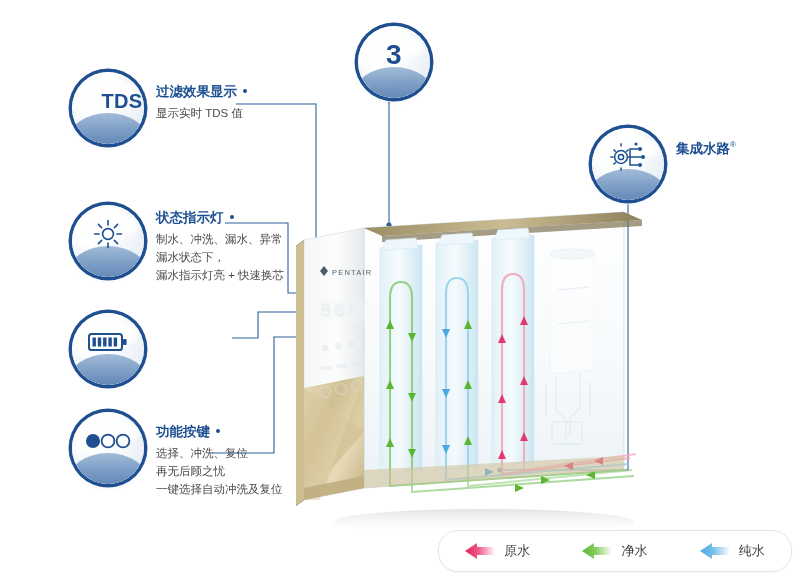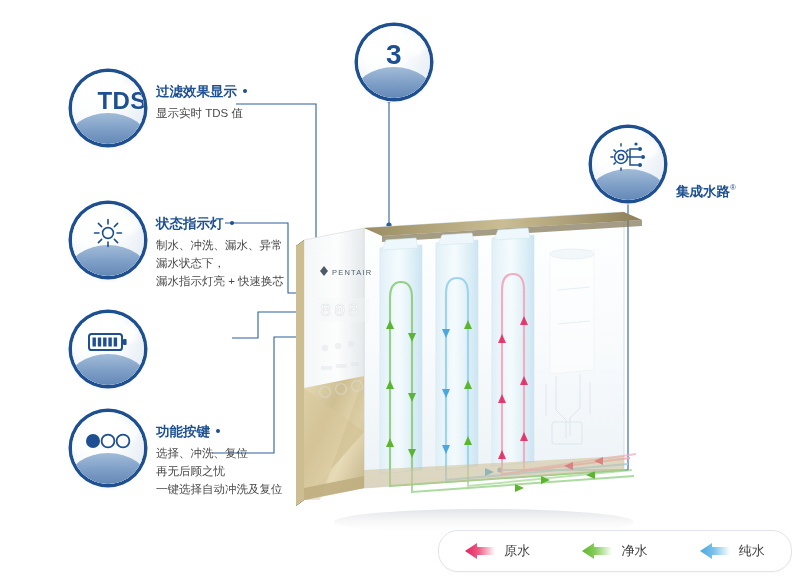--- a/index.html
+++ b/index.html
@@ -53,21 +53,21 @@
     border-radius:50%;filter:blur(2.2px);
   }
   .badge .sym{
     position:absolute;inset:0;display:flex;align-items:center;justify-content:center;
     padding-bottom:14px;color:#1d4f91;z-index:3;
   }
   .badge .sym-text{
     font-weight:bold;letter-spacing:.3px;color:#1d4f91;
     text-shadow:0 1px 0 rgba(255,255,255,.7);
   }
-  .tds-text{font-size:24px;margin-left:28px;}
+  .tds-text{font-size:20px;margin-left:28px;}
   .num-text{font-size:28px;}
 
   .ctext{margin-left:12px;padding-top:12px;}
   .ctitle{
     font-size:13.5px;font-weight:bold;color:#1d4f91;line-height:1.25;
     white-space:nowrap;position:relative;
   }
   .ctitle .sup{font-size:8px;vertical-align:super;font-weight:normal;}
   .cbody{
     font-size:11.5px;color:#4a4a4a;line-height:1.58;margin-top:3px;white-space:nowrap;
@@ -325,21 +325,21 @@
       <div class="wave2"></div>
         <div class="wave"></div>
       <div class="gloss"></div>
         <div class="gloss-b"></div>
       <div class="sym">
           <span class="sym-text num-text">3</span>
         </div>
     </div>
   </div>
 
-  <div class="callout" style="left:592px;top:128px;align-items:flex-end;">
+  <div class="callout" style="left:592px;top:128px;">
     <div class="badge">
       <div class="wave2"></div>
         <div class="wave"></div>
       <div class="gloss"></div>
         <div class="gloss-b"></div>
       <div class="sym">
         <svg width="40" height="34" viewBox="0 0 40 34">
           <g fill="none" stroke="#1d4f91" stroke-width="1.5">
             <circle cx="13" cy="17" r="6.4"></circle>
             <circle cx="13" cy="17" r="2.6"></circle>
@@ -360,21 +360,21 @@
         </svg>
       </div>
     </div>
     <div class="ctext">
       <div class="ctitle">
         <span>集成水路</span><span class="sup">®</span>
       </div>
     </div>
   </div>
 
-  <div class="callout" style="left:72px;top:204px;">
+  <div class="callout" style="left:72px;top:198px;align-items:center;">
     <div class="badge">
       <div class="wave2"></div>
         <div class="wave"></div>
       <div class="gloss"></div>
         <div class="gloss-b"></div>
       <div class="sym">
         <svg width="34" height="34" viewBox="0 0 34 34">
           <g stroke="#1d4f91" stroke-width="1.6" fill="none" stroke-linecap="round">
             <circle cx="17" cy="17" r="5.4"></circle>
             <path d="M17 3.5 L17 8 M17 26 L17 30.5 M3.5 17 L8 17 M26 17 L30.5 17

